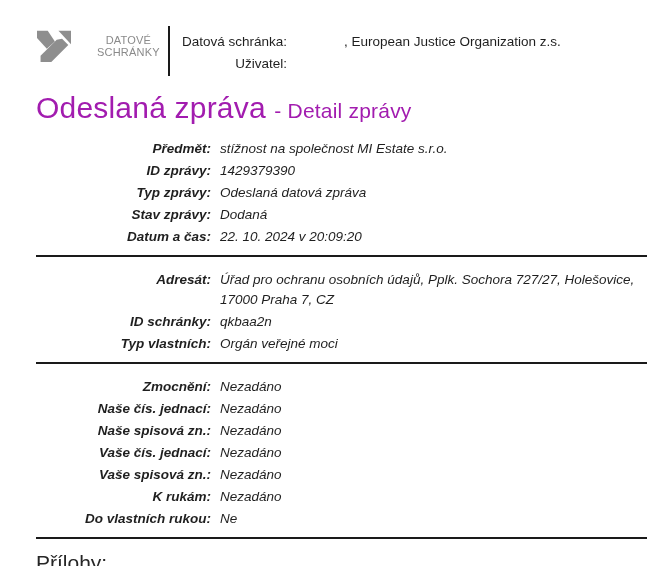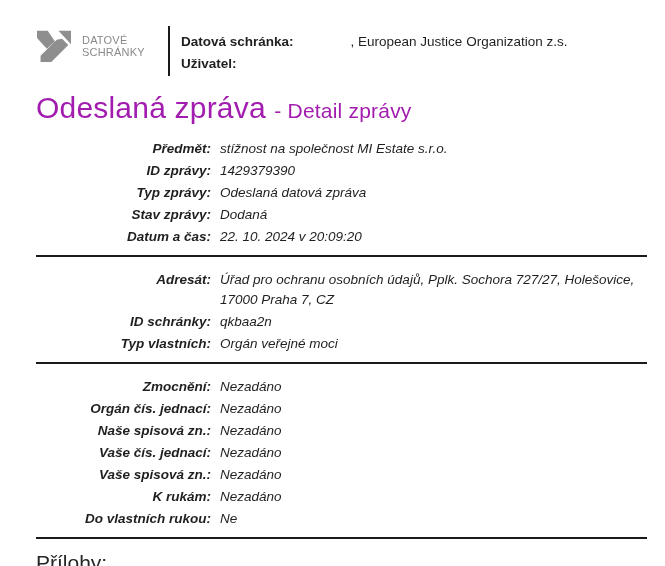--- a/index.html
+++ b/index.html
@@ -5,26 +5,26 @@
   html,body{margin:0;padding:0;background:#ffffff;}
   body{
     width:665px;height:566px;overflow:hidden;
     font-family:"Liberation Sans", sans-serif;
     color:#1f1f1f;
   }
   .page{box-sizing:border-box;width:665px;height:566px;padding:26px 18px 0 36px;overflow:hidden;}
 
   
   .hdr{display:flex;align-items:flex-start;}
-  .logo{display:flex;align-items:center;gap:10px;width:130px;padding-top:3px;}
+  .logo{display:flex;align-items:center;gap:25px;width:130px;padding-top:3px;text-align:center;}
   .logo-text{color:#8a8a8a;font-size:11px;line-height:12.5px;letter-spacing:.2px;}
   .hdr-divider{width:2px;background:#1a1a1a;height:50px;margin:0 10px 0 2px;}
   .hdr-info{border-collapse:collapse;font-size:13.5px;margin-top:5px;}
   .hdr-info td{line-height:20px;vertical-align:top;}
-  .hdr-info .lbl{font-weight:bold;min-width:106px;white-space:nowrap;}
+  .hdr-info .lbl{font-weight:normal;text-align:right;min-width:106px;white-space:nowrap;}
   .hdr-info .val{padding-left:8px;}
   .hdr-info .val.redacted-lead{padding-left:56px;}  
 
   
   h1{margin:15px 0 13px 0;font-weight:normal;font-size:30px;color:#a21caf;letter-spacing:.2px;}
   h1 .t-sub{font-size:21px;}
 
   
   .info-table{border-collapse:collapse;font-size:13.5px;}
   .info-table td{vertical-align:top;line-height:20px;font-style:italic;}
@@ -119,21 +119,21 @@
 
   <hr class="sep">
 
   <table class="info-table">
     <tbody>
         <tr>
       <td class="lbl">Zmocnění:</td>
       <td class="val">Nezadáno</td>
     </tr>
     <tr>
-      <td class="lbl">Orgán čís. jednací:</td>
+      <td class="lbl">Naše čís. jednací:</td>
       <td class="val">Nezadáno</td>
     </tr>
     <tr>
       <td class="lbl">Naše spisová zn.:</td>
       <td class="val">Nezadáno</td>
     </tr>
     <tr>
       <td class="lbl">Vaše čís. jednací:</td>
       <td class="val">Nezadáno</td>
     </tr>

